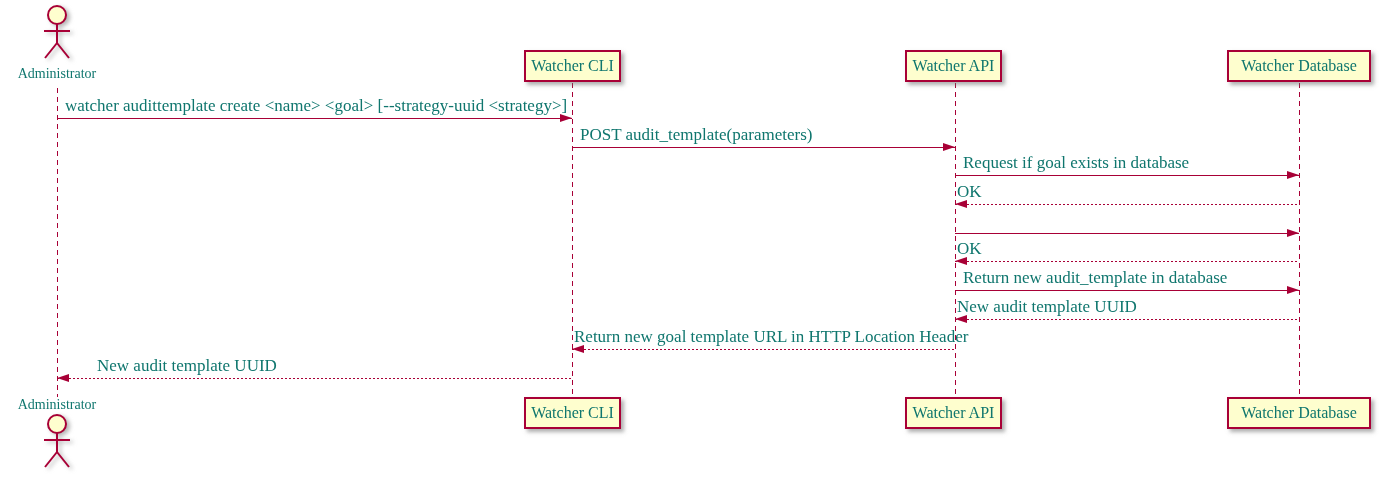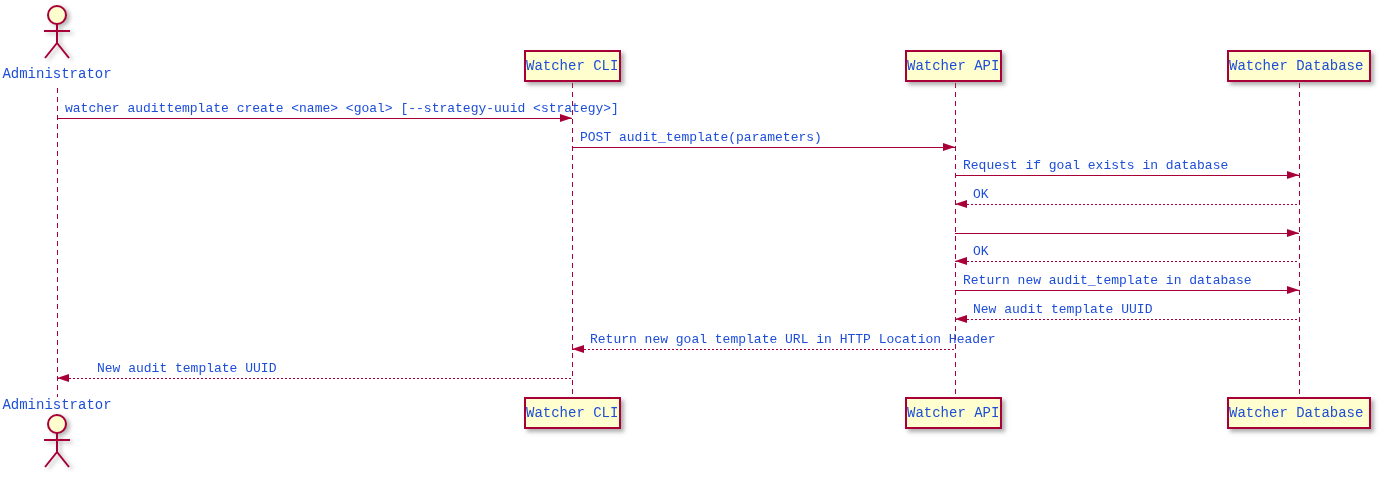--- a/index.html
+++ b/index.html
@@ -1,22 +1,22 @@
 <!DOCTYPE html>
 <html><head>
 <meta charset="utf-8">
 <style>
   html, body { margin: 0; padding: 0; background: #ffffff; }
   .canvas {
     position: relative;
     width: 1379px;
     height: 483px;
     background: #ffffff;
-    font-family: Liberation Mono, monospace;
-    color: #1d4ed8;
+    font-family: Liberation Serif, serif;
+    color: #0f766e;
     overflow: hidden;
   }
 
   
   .lifeline {
     position: absolute;
     width: 1px;
     background: repeating-linear-gradient(to bottom,
       #A80036 0px, #A80036 5px, transparent 5px, transparent 9px);
   }
@@ -24,22 +24,22 @@
   
   .pbox {
     position: absolute;
     box-sizing: border-box;
     height: 32px;
     background: #FEFECE;
     border: 2px solid #A80036;
     box-shadow: 3px 3px 4px rgba(110,110,110,0.55);
     display: flex;
     align-items: center;
-    justify-content: flex-start;
-    font-size: 14px;
+    justify-content: center;
+    font-size: 16px;
     white-space: nowrap;
   }
 
   
   .actor-figure {
     position: absolute;
     filter: drop-shadow(3px 2px 2px rgba(120,120,120,0.55));
   }
   .actor-label {
     position: absolute;
@@ -47,24 +47,24 @@
     font-size: 14px;
     white-space: nowrap;
   }
 
   
   .msg { position: absolute; height: 22px; }
   .msg-label {
     position: absolute;
     bottom: 3px;
     left: 8px;
-    font-size: 13px;
+    font-size: 17px;
     white-space: nowrap;
   }
-  .msg.rtl .msg-label { left: 18px; }
+  .msg.rtl .msg-label { left: 2px; }
   .msg-line {
     position: absolute;
     bottom: 0;
     left: 0;
     width: 100%;
     height: 1px;
     background: #A80036;
   }
   .msg.dashed .msg-line {
     background: repeating-linear-gradient(to right,

